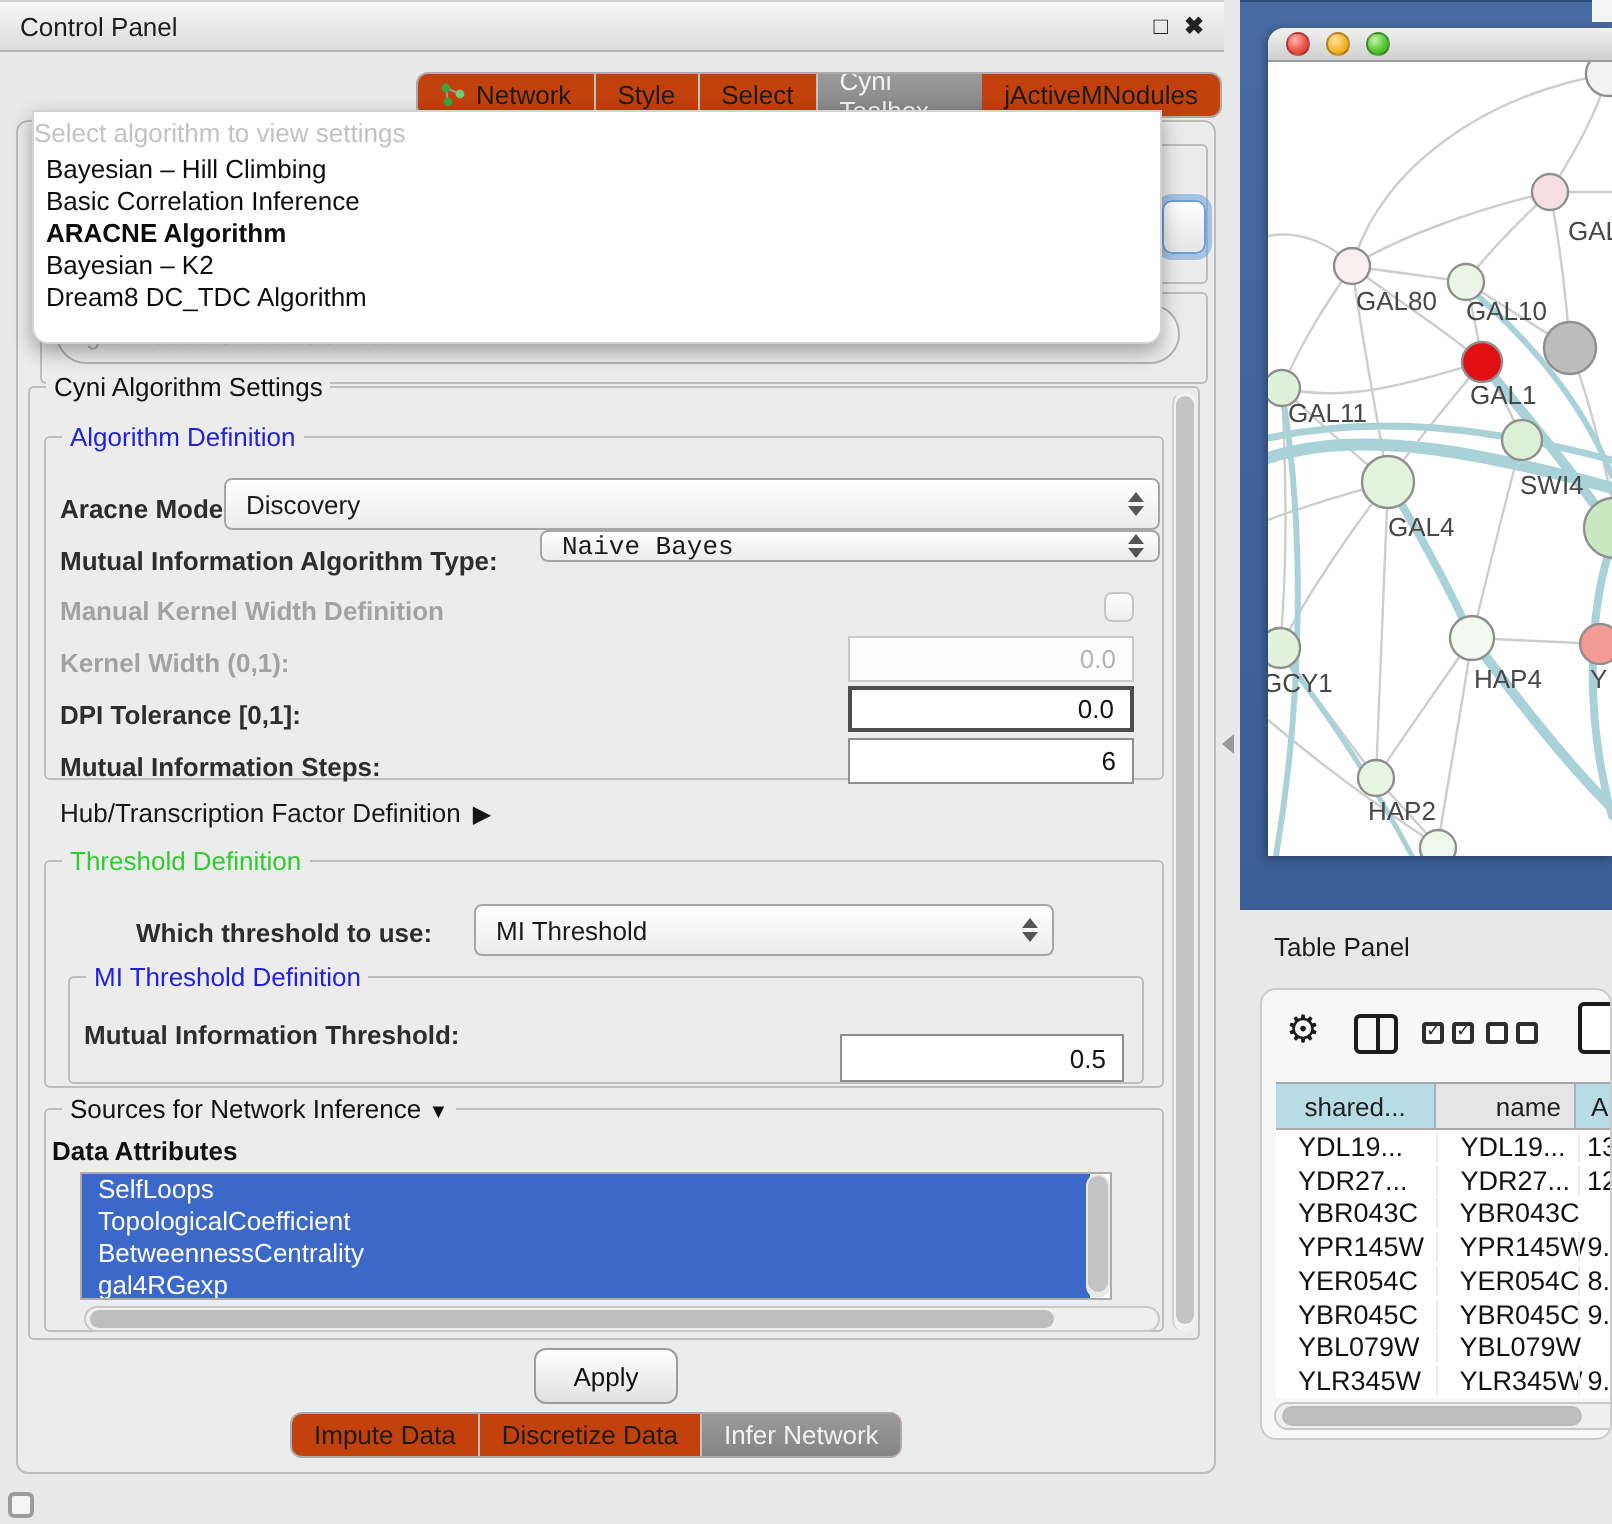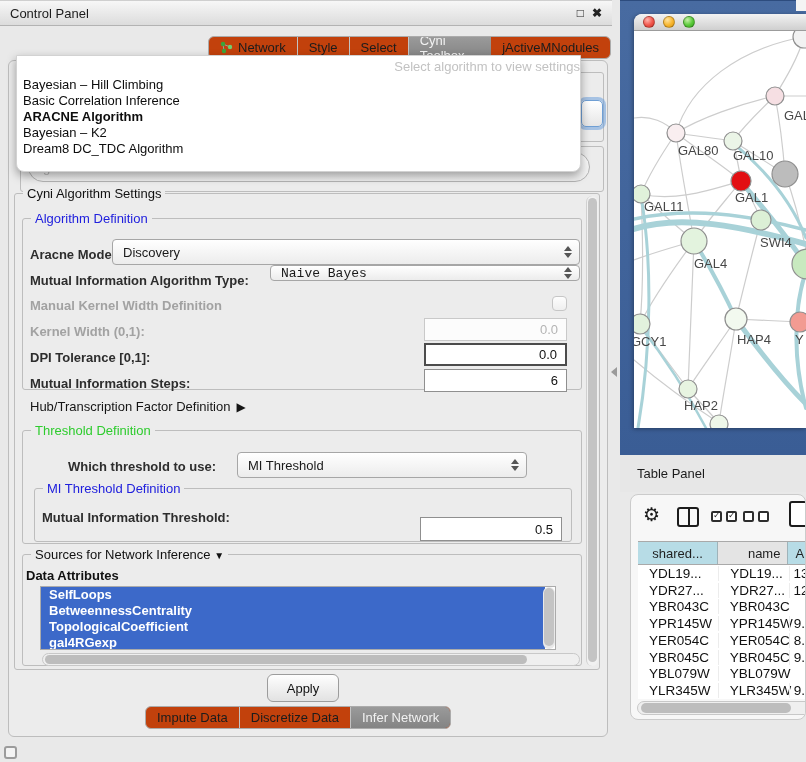--- a/index.html
+++ b/index.html
@@ -41,33 +41,33 @@
     display:flex; align-items:center; justify-content:flex-end; padding:0 8px; }
   .field.strong { border:2px solid #4c4c4c; }
   .field.disabled { background:#fcfcfc; border:1px solid #c9c9c9; color:#b4b4b4; }
   .lbl { position:absolute; font-size:13px; font-weight:bold; color:#2d2d2d; white-space:nowrap; }
   .lbl.disabled { color:#a2a2a2; }
   .checkbox { position:absolute; width:15px; height:15px; border:1px solid #c6c6c6; border-radius:4px; background:linear-gradient(#fdfdfd,#efefef); }
 
   
   #algo-dropdown { left:16px; top:55px; width:565px; height:117px; background:#fff;
     border:1px solid #d2d2d2; border-radius:0 0 8px 8px; box-shadow:0 4px 10px rgba(0,0,0,.35); z-index:40; overflow:hidden; }
-  #algo-hint { text-align:right; color:#c2c2c2; font-size:13px; padding-top:3px; height:21px; }
+  #algo-hint { text-align:left; color:#c2c2c2; font-size:13px; padding-top:3px; height:21px; }
   .algo-item { font-size:13px; color:#0d0d0d; line-height:15.9px; padding-left:6px; white-space:nowrap; }
   .algo-item.bold { font-weight:bold; }
 
   
   .vtrack { position:absolute; background:#f1f1f1; border-left:1px solid #d0d0d0; border-radius:6px; }
   .vthumb { position:absolute; left:1px; right:1px; background:#c4c4c4; border-radius:5px; }
   .htrack { position:absolute; background:#efefef; border:1px solid #c8c8c8; border-radius:7px; }
   .hthumb { position:absolute; top:1px; bottom:1px; background:#bdbdbd; border-radius:6px; }
 
   
   #attr-list { left:40px; top:586px; width:516px; height:64px; background:#fff; border:1px solid #ababab; overflow:hidden; }
-  .attr-item { background:#3c69c9; color:#fff; font-size:13px; line-height:16px; padding-left:8px; width:504px;font-weight:bold; }
+  .attr-item { background:#3c69c9; color:#fff; font-size:13px; line-height:16px; padding-left:8px; width:504px; }
 
   #apply-btn { left:267px; top:674px; width:72px; height:28px; border:1px solid #9c9c9c; border-radius:6px;
     background:linear-gradient(#fefefe,#e2e2e2); font-size:13px; color:#111; display:flex; align-items:center; justify-content:center; }
 
   #hub-row { left:30px; top:399px; font-size:13px; color:#151515; }
   #hub-row .arr { font-size:12px; margin-left:6px; }
   #sources-arr { font-size:10px; color:#111; }
 
   #splitter-arrow { left:611px; top:367px; width:0; height:0; border-top:5px solid transparent; border-bottom:5px solid transparent; border-right:6px solid #9a9a9a; }
   #mini-float-icon { left:4px; top:746px; width:13px; height:13px; border:2px solid #9c9c9c; border-radius:3px; background:#f4f4f4; }
@@ -229,22 +229,22 @@
   <span>0.5</span>
 </div>
 
 <div class="group" style="left:22px; top:554px; width:560px; height:112px;">
   <span class="gtitle"><span>Sources for Network Inference</span> <span id="sources-arr">▼</span></span>
 </div>
 <span class="lbl" style="left:26px; top:568px; color:#111;">Data Attributes</span>
 <div class="abs" id="attr-list">
 
 <div class="attr-item">SelfLoops</div>
+    <div class="attr-item">TopologicalCoefficient</div>
     <div class="attr-item">BetweennessCentrality</div>
-    <div class="attr-item">TopologicalCoefficient</div>
     <div class="attr-item">gal4RGexp</div>
   </div>
 <div class="vtrack" style="left:543px; top:587px; width:12px; height:62px; border:none; background:#e9e9e9;">
   <div class="vthumb" style="top:1px; height:58px;"></div>
 </div>
 <div class="htrack" style="left:42px; top:653px; width:538px; height:13px;">
   <div class="hthumb" style="left:2px; width:482px;"></div>
 </div>
 
 <div class="abs" id="apply-btn">

